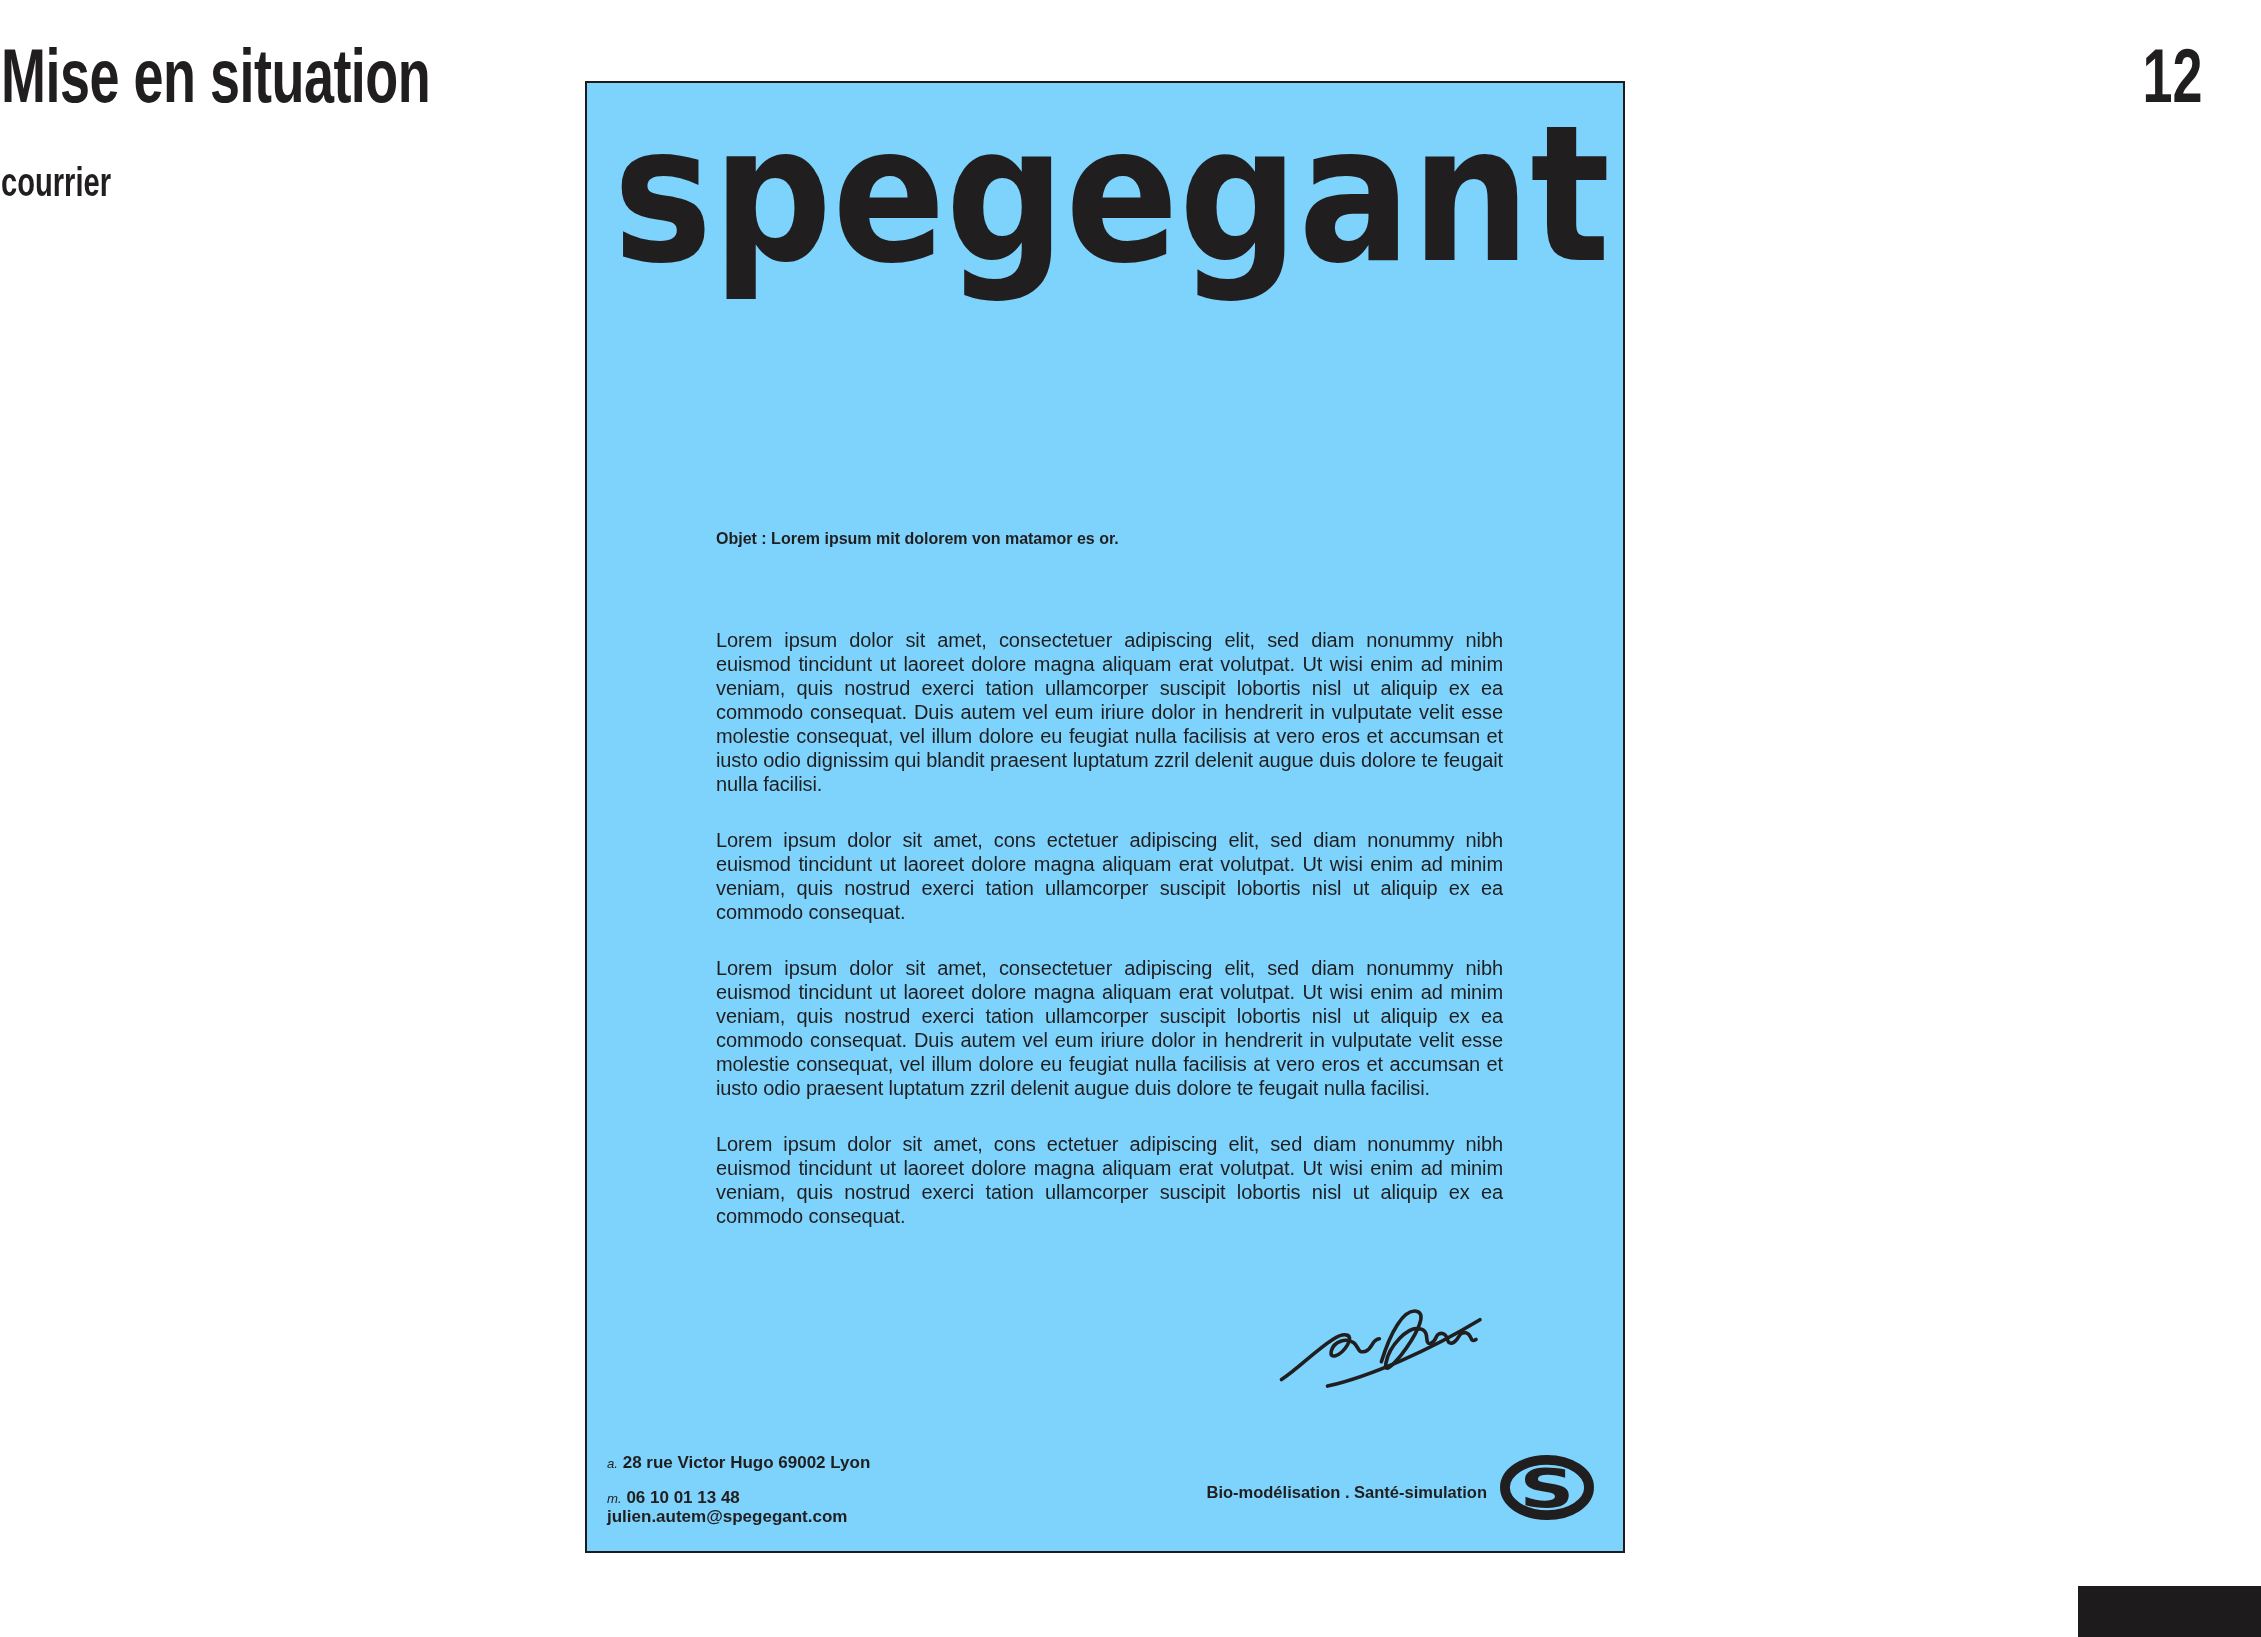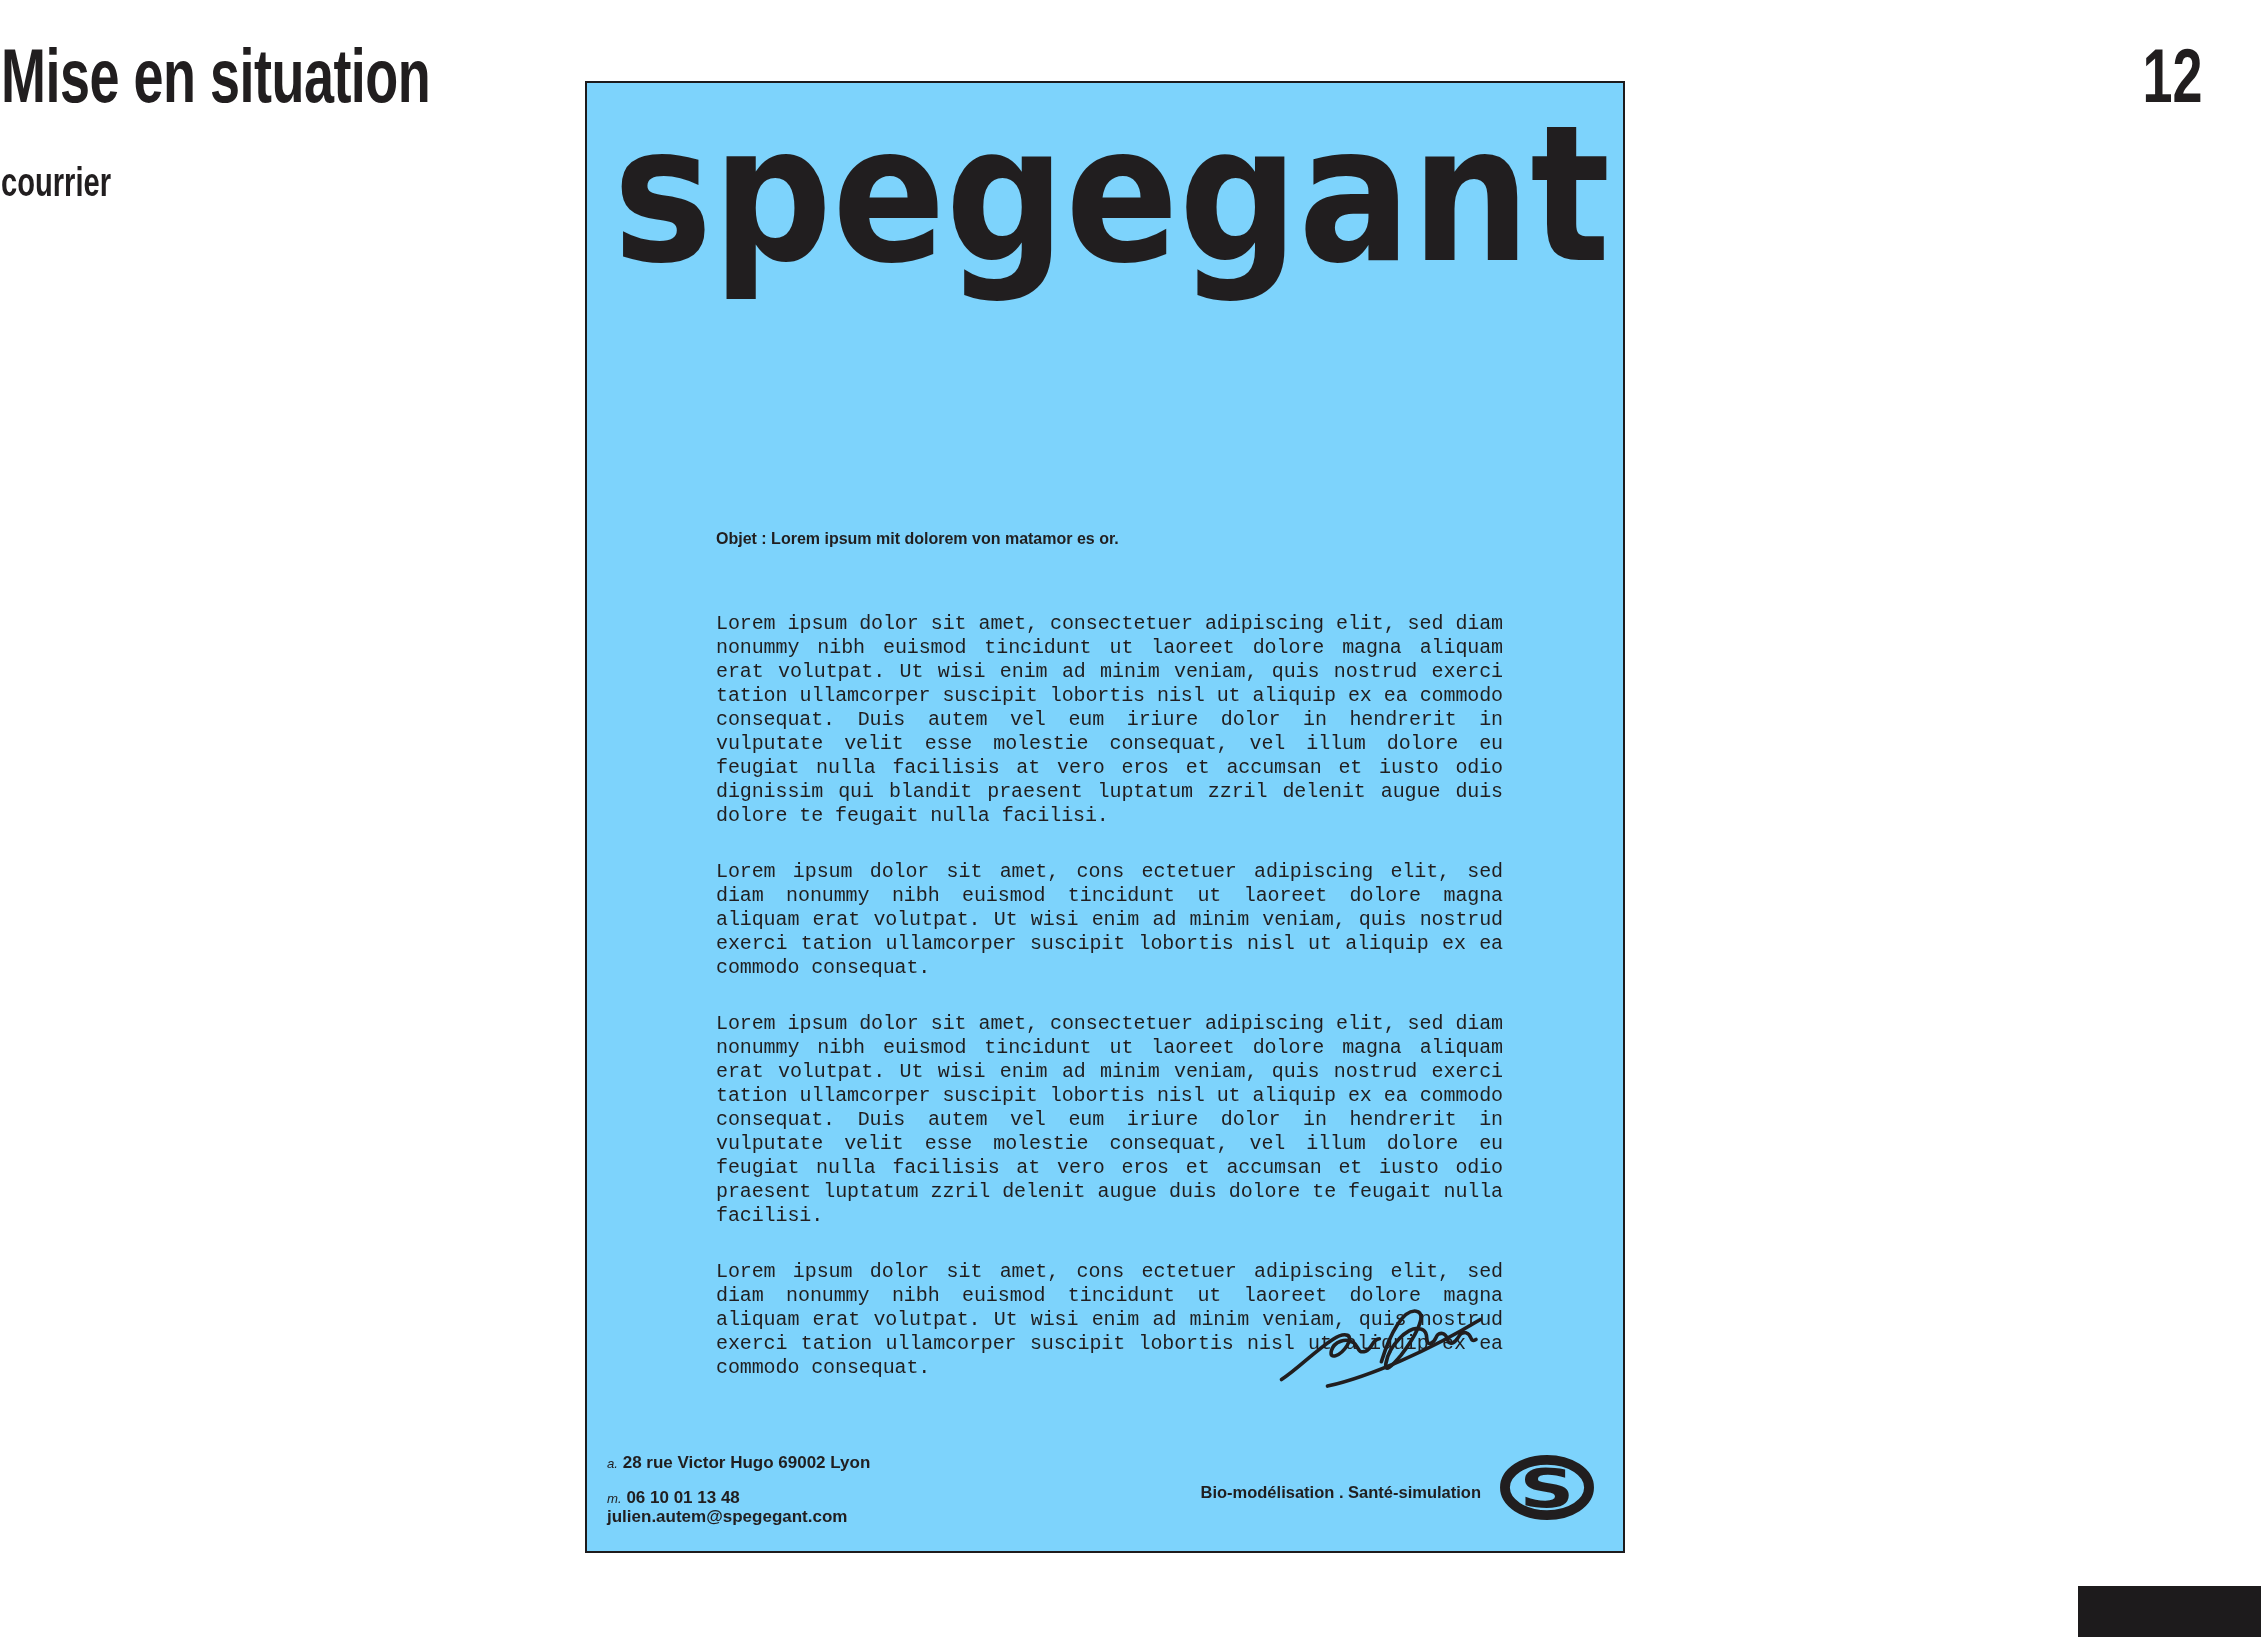--- a/index.html
+++ b/index.html
@@ -42,33 +42,33 @@
   }
   .subject{
     position:absolute;left:129px;top:444px;width:787px;
     font-size:16px;font-weight:700;line-height:24px;
   }
   .letter-body{
     position:absolute;left:129px;top:529px;width:787px;
     font-size:20px;font-weight:400;line-height:24px;text-align:justify;
     letter-spacing:-0.1px;
   }
-  .letter-body p{margin:0 0 32px 0;font-family:Liberation Mono, monospace;}
+  .letter-body p{margin:16px 0 32px 0;}
   .letter-body p:last-child{margin-bottom:0;}
   .signature{position:absolute;left:685px;top:1217px;width:224px;height:92px;}
   .signature path{stroke:#211e1f;stroke-width:5.5;fill:none;
     stroke-linecap:round;stroke-linejoin:round;}
   .footer-left{position:absolute;left:20px;top:1371px;font-size:17px;line-height:18.5px;}
   .footer-left .fl-line1{margin-bottom:15px;}
   .footer-left .pfx{font-style:italic;font-size:13.2px;font-weight:400;}
   .footer-left .bold{font-weight:700;}
   .footer-left .u{text-underline-offset:3.3px;
     text-decoration-thickness:1.3px;}
   .tagline{
-    position:absolute;right:142px;top:1400px;font-size:16.5px;font-weight:700;
+    position:absolute;right:136px;top:1400px;font-size:16.5px;font-weight:700;
     white-space:nowrap;
   }
   .s-logo{position:absolute;left:912px;top:1371px;width:96px;height:67px;}
   .s-logo ellipse{fill:none;stroke:#211e1f;}
   .s-logo text{font-family:"DejaVu Sans", sans-serif;font-weight:700;fill:#211e1f;}
 </style>
 </head>
 <body>
 
 <div>

